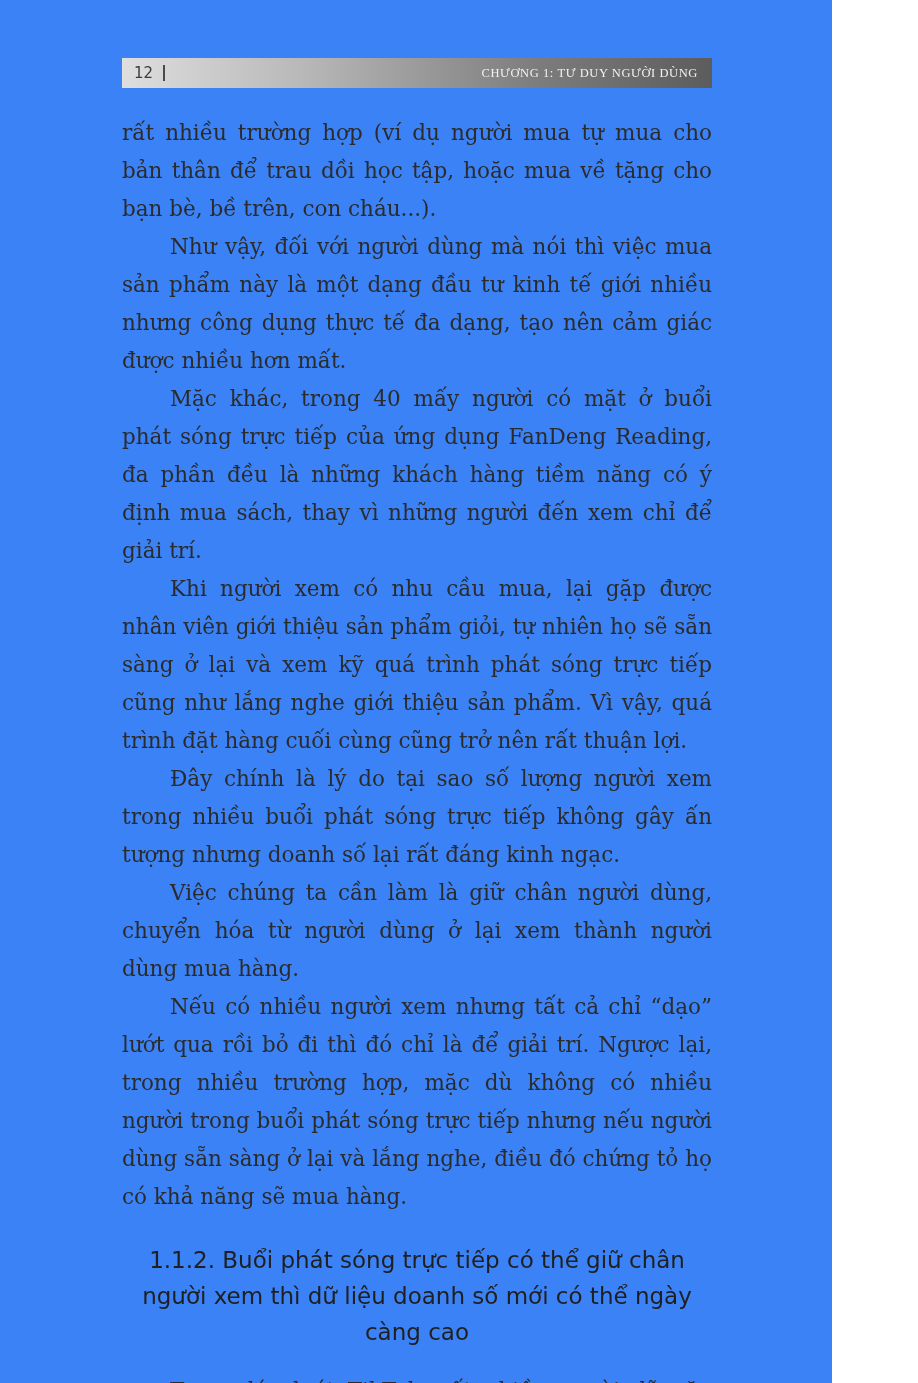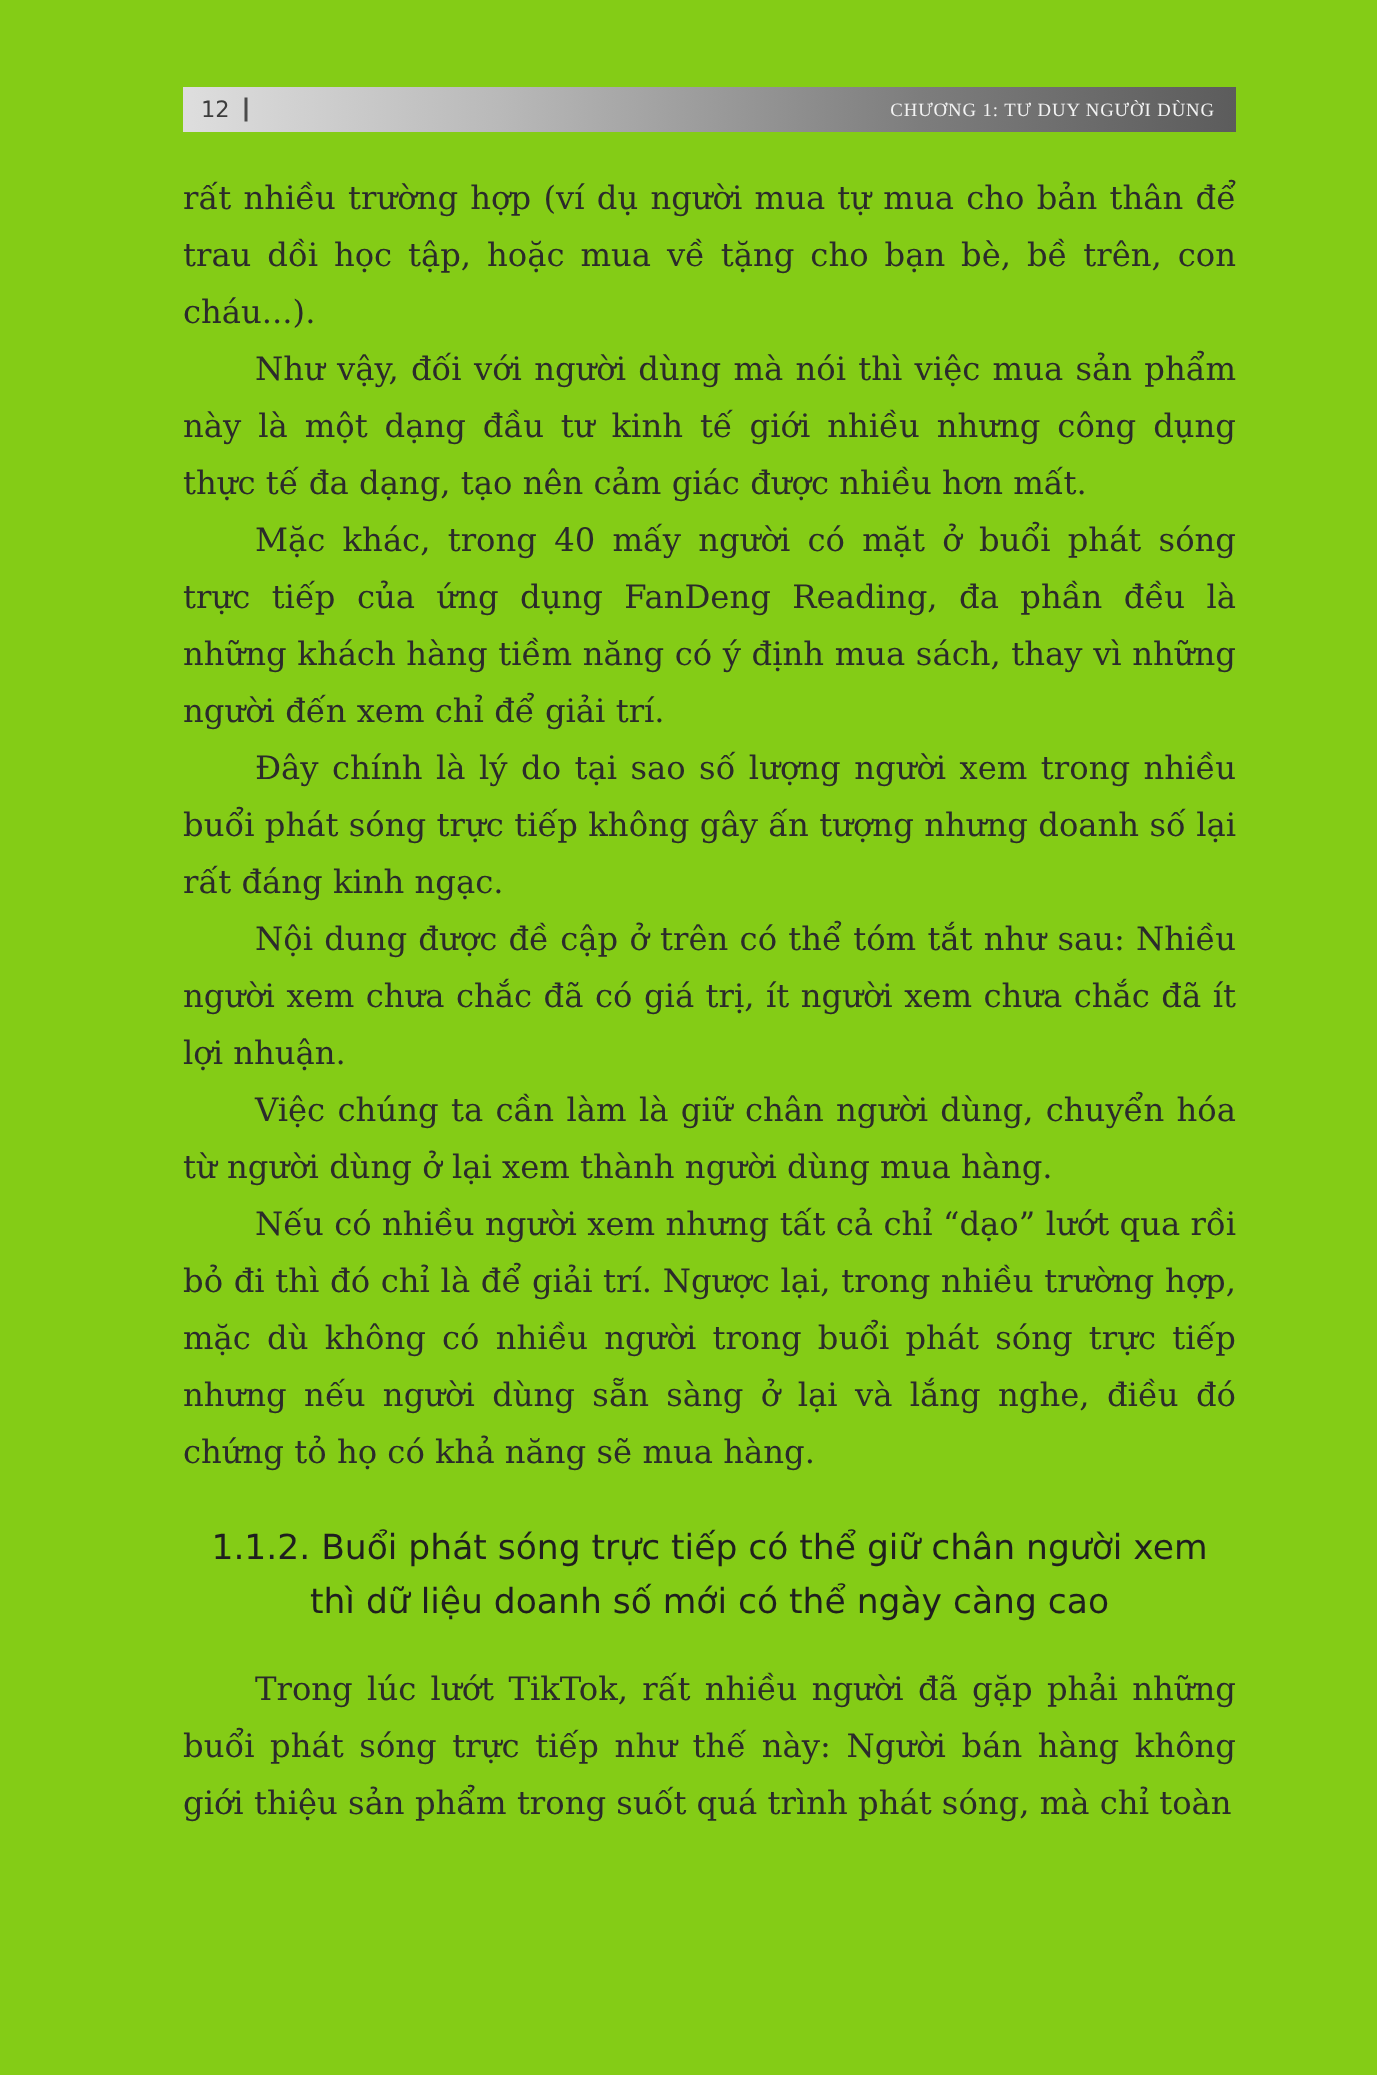--- a/index.html
+++ b/index.html
@@ -2,25 +2,25 @@
 <html><head>
 <meta charset="utf-8">
 <style>
   html, body {
     margin: 0;
     padding: 0;
     background: #ffffff;
   }
   .page {
     position: relative;
-    width: 918px;
+    width: 832px;
     height: 1383px;
-    background: #84cc16;
+    background: #3b82f6;
     box-sizing: border-box;
-    padding: 58px 94px 0 122px;
+    padding: 58px 120px 0 122px;
     font-family: "DejaVu Serif", "Liberation Serif", serif;
     color: #2b2b2b;
     overflow: hidden;
   }
   .running-header {
     display: flex;
     align-items: center;
     justify-content: space-between;
     height: 30px;
     background: linear-gradient(90deg, #dedede 0%, #b9b9b9 30%, #7d7d7d 70%, #5c5c5c 100%);
@@ -81,22 +81,22 @@
       <span>12</span>
       <span class="header-sep"></span>
     </span>
     <span class="header-right">CHƯƠNG 1: TƯ DUY NGƯỜI DÙNG</span>
   </div>
 
   <div class="body-text">
     <p class="no-indent">rất nhiều trường hợp (ví dụ người mua tự mua cho bản thân để trau dồi học tập, hoặc mua về tặng cho bạn bè, bề trên, con cháu...).</p>
     <p>Như vậy, đối với người dùng mà nói thì việc mua sản phẩm này là một dạng đầu tư kinh tế giới nhiều nhưng công dụng thực tế đa dạng, tạo nên cảm giác được nhiều hơn mất.</p>
     <p><span>Mặc khác, trong 40 mấy người có mặt ở buổi phát sóng trực tiếp của </span><span class="italic">ứng dụng FanDeng Reading</span><span>, đa phần đều là những khách hàng tiềm năng có ý định mua sách, thay vì những người đến xem chỉ để giải trí.</span></p>
+    <p>Khi người xem có nhu cầu mua, lại gặp được nhân viên giới thiệu sản phẩm giỏi, tự nhiên họ sẽ sẵn sàng ở lại và xem kỹ quá trình phát sóng trực tiếp cũng như lắng nghe giới thiệu sản phẩm. Vì vậy, quá trình đặt hàng cuối cùng cũng trở nên rất thuận lợi.</p>
     <p>Đây chính là lý do tại sao số lượng người xem trong nhiều buổi phát sóng trực tiếp không gây ấn tượng nhưng doanh số lại rất đáng kinh ngạc.</p>
-    <p>Nội dung được đề cập ở trên có thể tóm tắt như sau: Nhiều người xem chưa chắc đã có giá trị, ít người xem chưa chắc đã ít lợi nhuận.</p>
     <p>Việc chúng ta cần làm là giữ chân người dùng, chuyển hóa từ người dùng ở lại xem thành người dùng mua hàng.</p>
     <p>Nếu có nhiều người xem nhưng tất cả chỉ “dạo” lướt qua rồi bỏ đi thì đó chỉ là để giải trí. Ngược lại, trong nhiều trường hợp, mặc dù không có nhiều người trong buổi phát sóng trực tiếp nhưng nếu người dùng sẵn sàng ở lại và lắng nghe, điều đó chứng tỏ họ có khả năng sẽ mua hàng.</p>
 
     <h2 class="section-heading">1.1.2. Buổi phát sóng trực tiếp có thể giữ chân người xem thì dữ liệu doanh số mới có thể ngày càng cao</h2>
 
     <p>Trong lúc lướt TikTok, rất nhiều người đã gặp phải những buổi phát sóng trực tiếp như thế này: Người bán hàng không giới thiệu sản phẩm trong suốt quá trình phát sóng, mà chỉ toàn</p>
   </div>
 
 </div>
 

